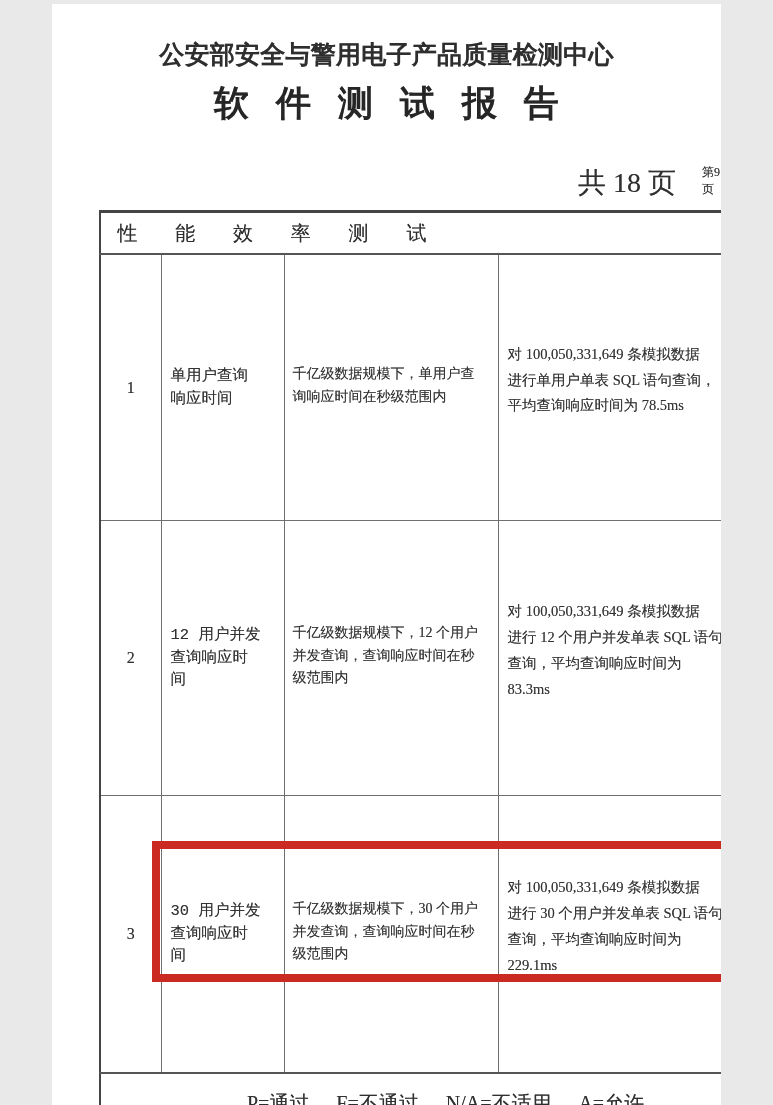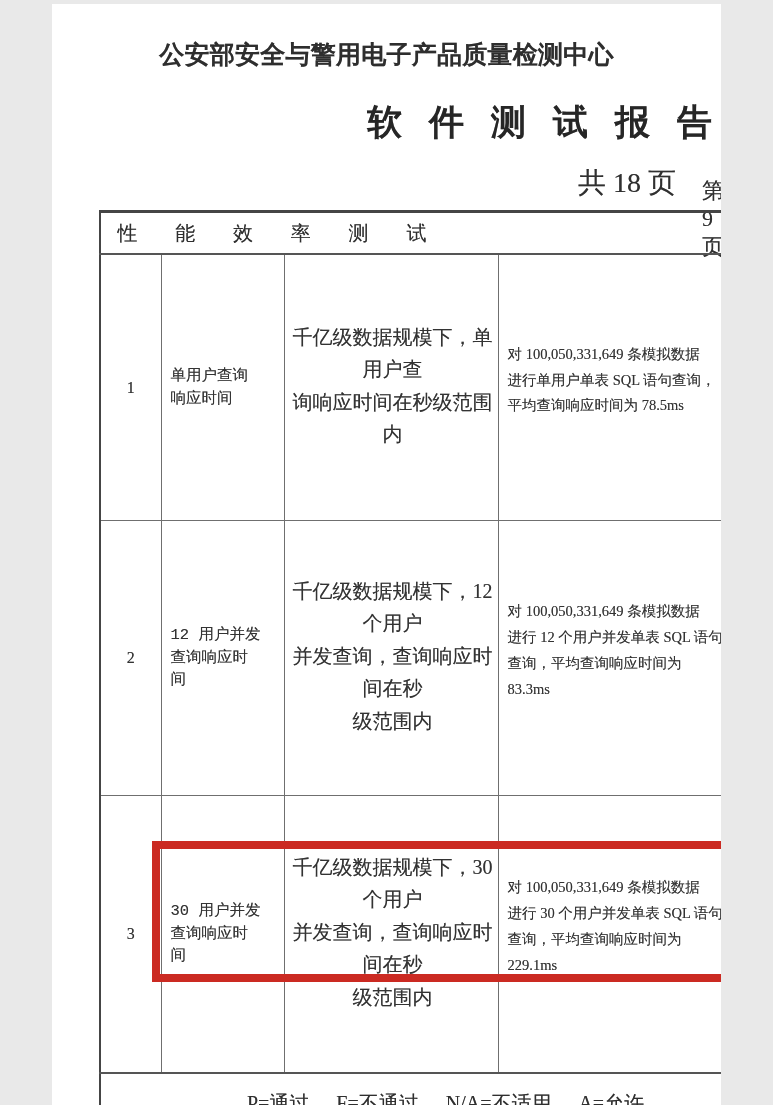--- a/index.html
+++ b/index.html
@@ -17,29 +17,29 @@
     text-shadow:0 0 0.5px rgba(60,60,60,.55);
   }
   .org-name{
     position:absolute;top:34px;left:0;right:0;
     text-align:center;
     font-size:25px;font-weight:700;
     letter-spacing:0.01em;
     color:#2e2e2e;
   }
   .report-title{
-    position:absolute;top:95px;left:0;right:0;
-    text-align:right;
+    position:absolute;top:76px;left:0;right:0;
+    text-align:center;
     font-size:35px;font-weight:700;
     letter-spacing:0.26em;padding-left:0.26em;
     color:#262626;
   }
   .doc-number{position:absolute;left:30px;top:160px;font-size:20px;color:#303030;}
   .pages-total{position:absolute;left:526px;top:160px;font-size:28px;color:#303030;}
-  .page-current{position:absolute;left:650px;top:172px;font-size:22px;color:#303030;}
+  .page-current{position:absolute;left:650px;top:160px;font-size:12px;color:#303030;}
 
   table.report-table{
     position:absolute;left:47px;top:206px;
     width:691px;
     border-collapse:collapse;table-layout:fixed;
     background:transparent;
   }
   table.report-table,
   table.report-table th,
   table.report-table td{
@@ -68,22 +68,22 @@
   }
   td{vertical-align:middle;}
   .cell-no{ text-align:center;font-size:16px;color:#333; }
   .cell-item{
     text-align:left;padding:6px 6px 6px 9px;
     font-size:15.5px;line-height:1.45;color:#333;
     white-space:pre-line;
     font-family:Liberation Mono, monospace;
   }
   .cell-req{
-    text-align:center;padding:6px 5px 10px 8px;
-    font-size:20px;line-height:1.62;color:#333;
+    text-align:left;padding:6px 5px 10px 8px;
+    font-size:14px;line-height:1.62;color:#333;
     white-space:pre-line;
   }
   .cell-result{
     text-align:left;padding:6px 5px 20px 9px;
     font-size:14.5px;line-height:1.78;color:#333;
     white-space:pre-line;
     word-break:break-word;
   }
   .cell-verdict{ text-align:center;font-size:16px;color:#333; }
   tr.row-1 td{height:239px;}

